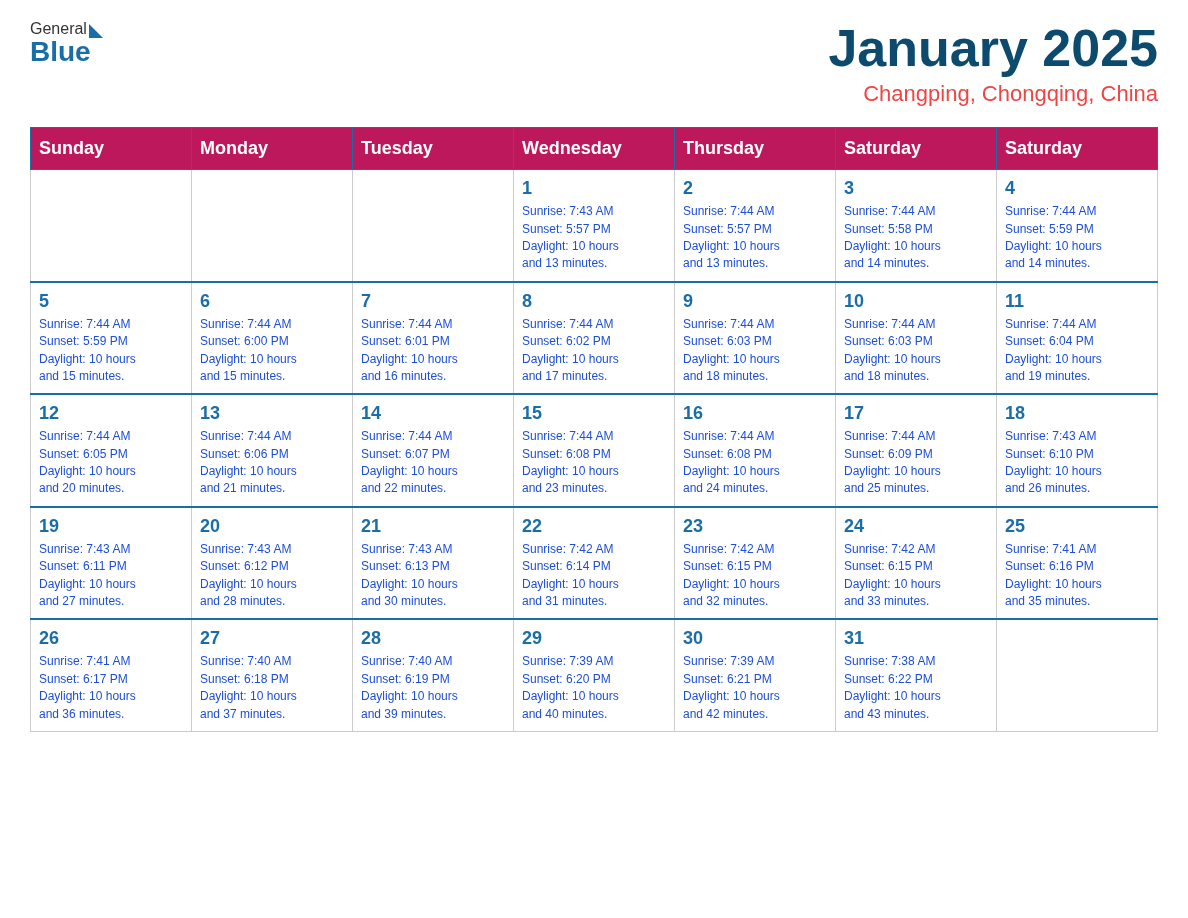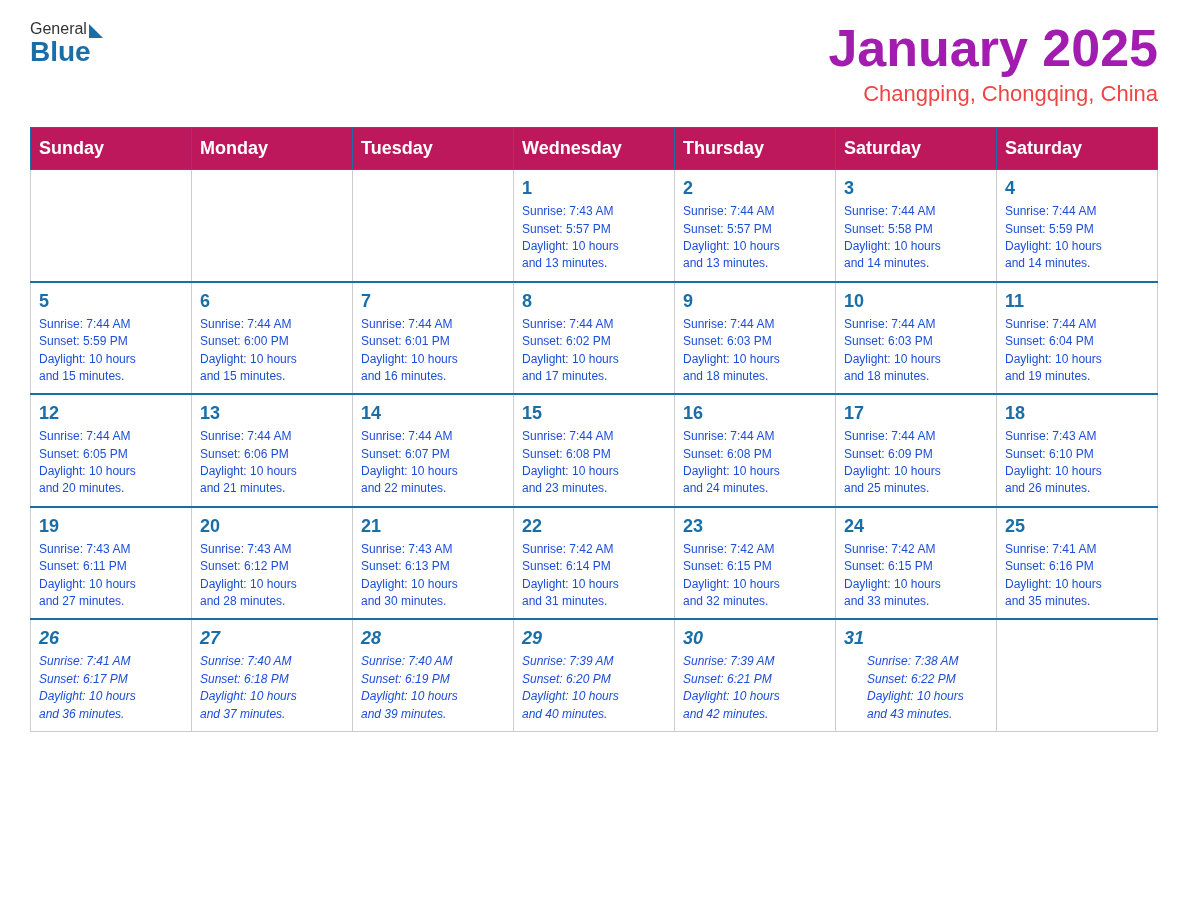--- a/index.html
+++ b/index.html
@@ -33,21 +33,21 @@
       border-bottom: 0px solid transparent;
       margin-left: 2px;
       margin-top: 4px;
     }
     .title-area {
       text-align: right;
     }
     .month-title {
       font-size: 52px;
       font-weight: bold;
-      color: #a21caf;
+      color: #0c4a6e;
       line-height: 1.1;
     }
     .location-title {
       font-size: 22px;
       color: #ef4444;
       margin-top: 4px;
     }
     .calendar {
       width: 100%;
       border-collapse: collapse;
@@ -81,21 +81,20 @@
     .calendar td .day-info {
       font-size: 12px;
       color: #1d4ed8;
       line-height: 1.45;
     }
     .calendar tr td {
       border-bottom: 2px solid #1a6ea8;
     }
     .calendar tr:last-child td {
       border-bottom: 1px solid #ccc;
-      font-style: italic;
     }
     .empty-cell {
       background: #fff;
     }
     .logo-row {
       display: flex;
       align-items: center;
     }
     .logo-blue-line {
       display: block;
@@ -352,21 +351,21 @@
         </td>
         <td>
           <span class="day-number">30</span>
           <div class="day-info" style="white-space: pre-line;">Sunrise: 7:39 AM
 Sunset: 6:21 PM
 Daylight: 10 hours
 and 42 minutes.</div>
         </td>
         <td>
           <span class="day-number">31</span>
-          <div class="day-info" style="white-space: pre-line; margin-left: 23px;">Sunrise: 7:38 AM
+          <div class="day-info" style="white-space: pre-line;">Sunrise: 7:38 AM
 Sunset: 6:22 PM
 Daylight: 10 hours
 and 43 minutes.</div>
         </td>
         <td class="empty-cell"></td>
       </tr>
     </tbody>
 </table>
 
 </body></html>

